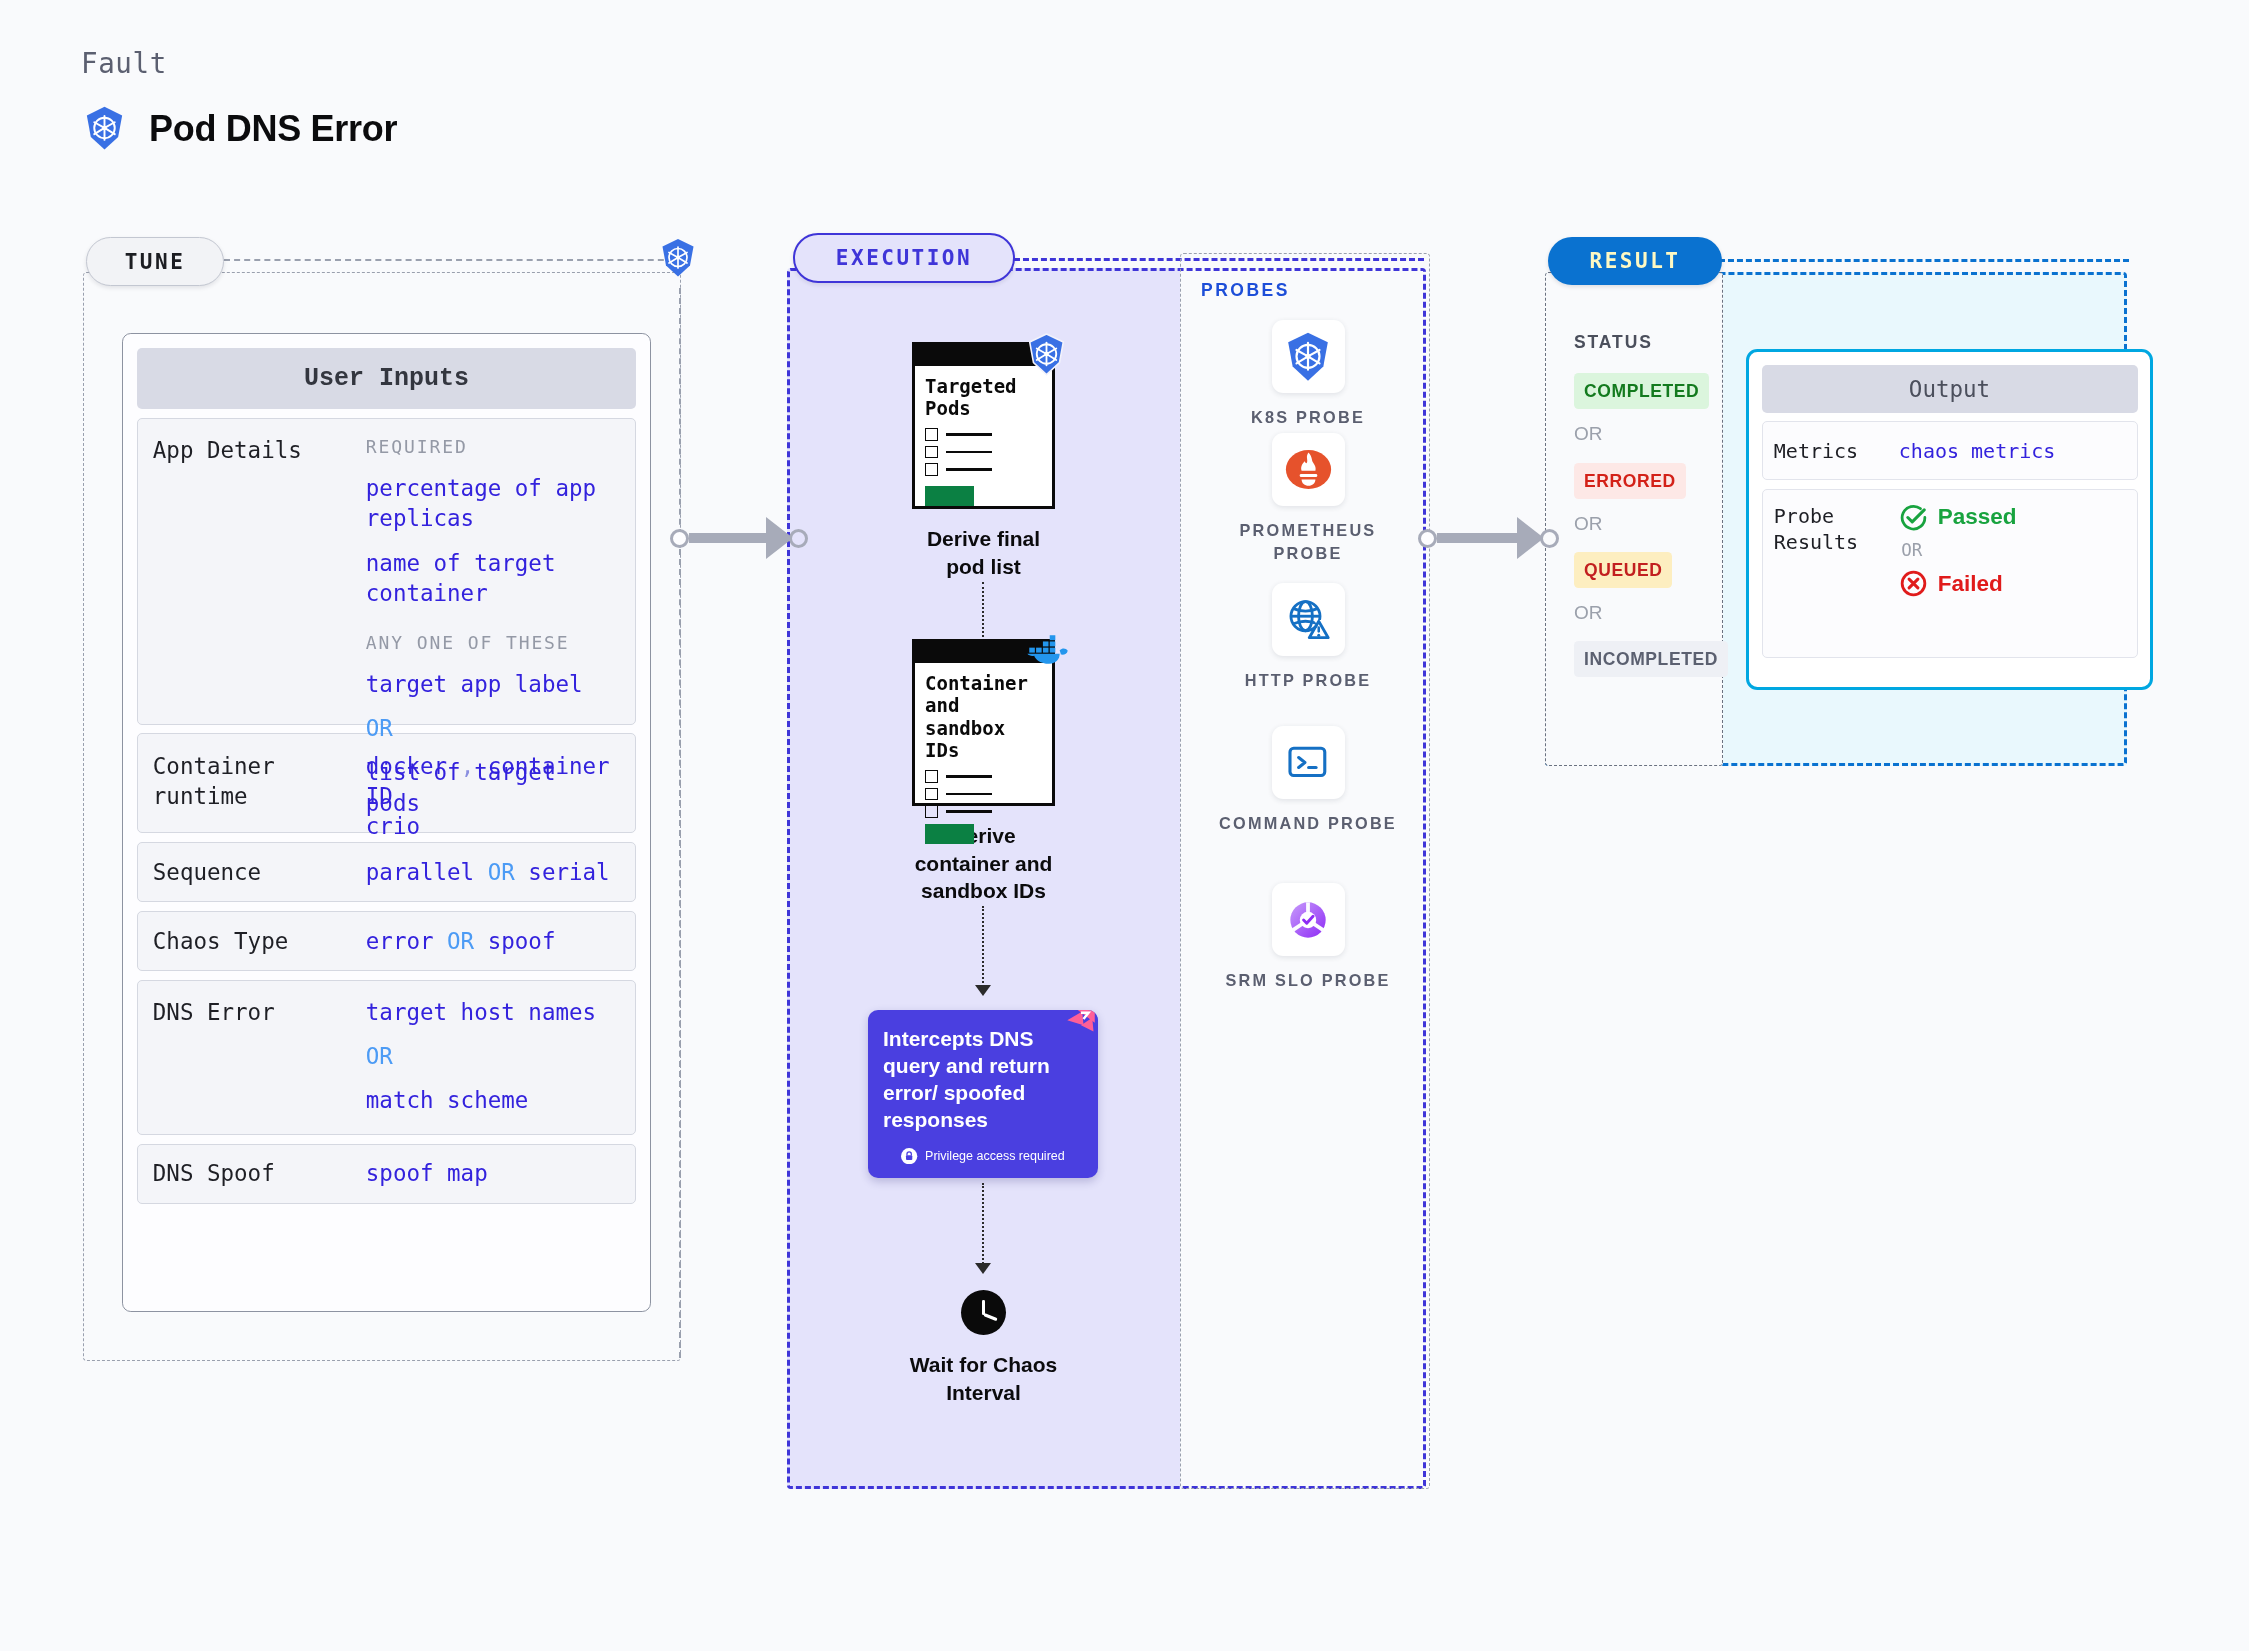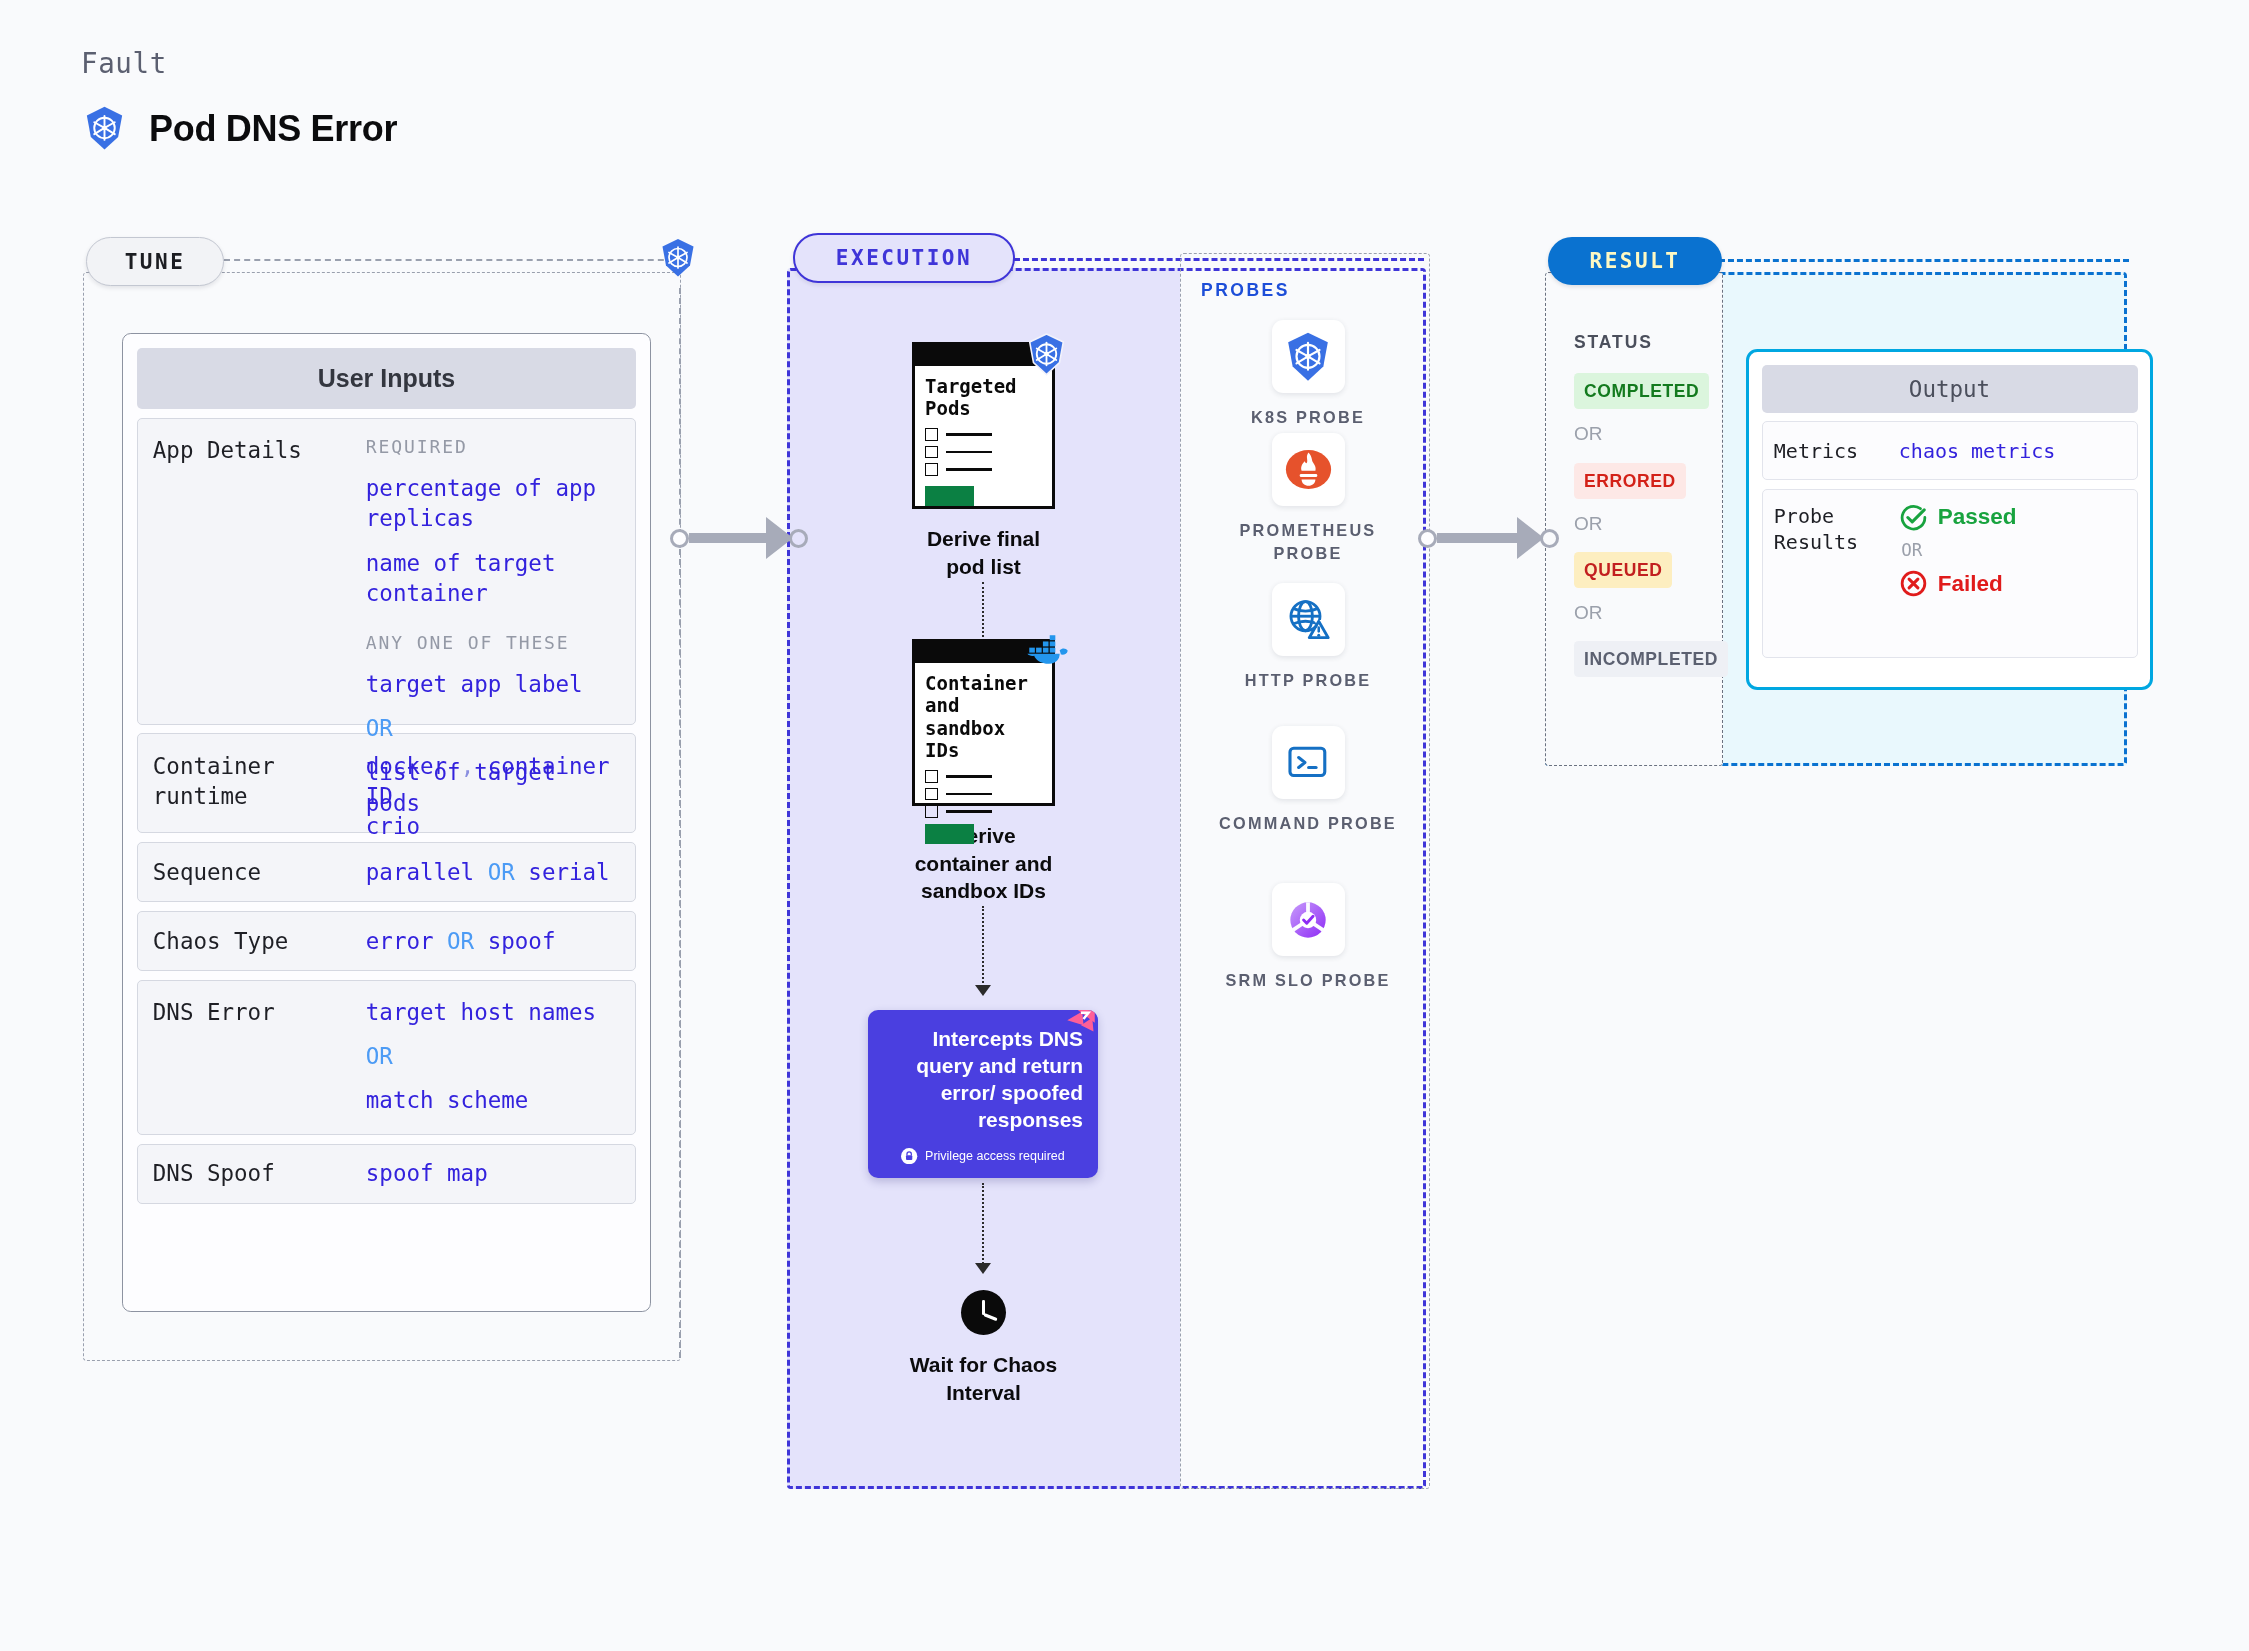--- a/index.html
+++ b/index.html
@@ -42,21 +42,21 @@
   #tune-dashline { position:absolute; left: 224px; top: 259px; width: 460px; height: 0;
     border-top: 2.5px dashed #9aa0ae; }
 
   .inputs-card {
     position: absolute; left: 122px; top: 333px; width: 529px; height: 979px;
     background: #fdfdff; border: 1.9px solid #8d93a1; border-radius: 8.8px; padding: 13.8px 13.8px;
   }
   .card-head {
     height: 61px; background: #d8dae5; border-radius: 5px;
     display: flex; align-items: center; justify-content: center;
-    font-family: Liberation Sans, sans-serif; font-size: 25px; font-weight: 700; color: #33363f;
+    font-family: Liberation Mono, monospace; font-size: 25px; font-weight: 700; color: #33363f;
   }
   .row {
     margin-top: 8.8px; border: 1.3px solid #d5d8e1; border-radius: 5px;
     background: #f4f5f9; display: flex; padding: 16.3px 15px;
   }
   .row-label {
     width: 213px; flex: none;
     font-family: "DejaVu Sans Mono", monospace; font-size: 22.5px; color: #1e1f25; line-height: 1.35;
   }
   .row-val { flex: 1; font-family: "DejaVu Sans Mono", monospace; font-size: 22.5px; line-height: 1.35; }
@@ -116,21 +116,21 @@
 
   .vline { position: absolute; z-index: 4; border-left: 2.5px dotted #2a2a2a; }
   .varrow { position: absolute; z-index: 4; width: 0; height: 0;
     border-left: 8.1px solid transparent; border-right: 8.1px solid transparent; border-top: 11.3px solid #2a2a2a; }
 
   .purple-box {
     position: absolute; z-index: 4; width: 230px; background: #4a3fe0;
     border-radius: 10px; padding: 16.3px 15px 13.8px 15px; box-shadow: 0 3.1px 8.8px rgba(40,35,120,0.22);
     overflow: hidden;
   }
-  .purple-text { color: #ffffff; font-size: 21px; font-weight: 700; text-align: right; line-height: 1.28; }
+  .purple-text { color: #ffffff; font-size: 21px; font-weight: 700; text-align: left; line-height: 1.28; }
   .priv { display: flex; align-items: center; justify-content: center; gap: 7.5px; margin-top: 13.8px; }
   .priv-text { color: #ffffff; font-size: 12.5px; }
 
   .clock { width: 45px; height: 45px; border-radius: 50%; background: #0a0a0a; position: relative; }
   .clock::before { content:""; position:absolute; left: 21px; top: 10px; width: 3.1px; height: 15px; background: #fff; border-radius: 1.3px; }
   .clock::after  { content:""; position:absolute; left: 22.5px; top: 22.5px; width: 13.8px; height: 3.1px; background: #fff; border-radius: 1.3px; transform: rotate(22deg); transform-origin: left center; }
 
   
   #result-region { left: 1545px; top: 272px; width: 582px; height: 494px;
     border: 3.1px dashed #0a72d0; background: #e9f8fd; z-index: 1; }

